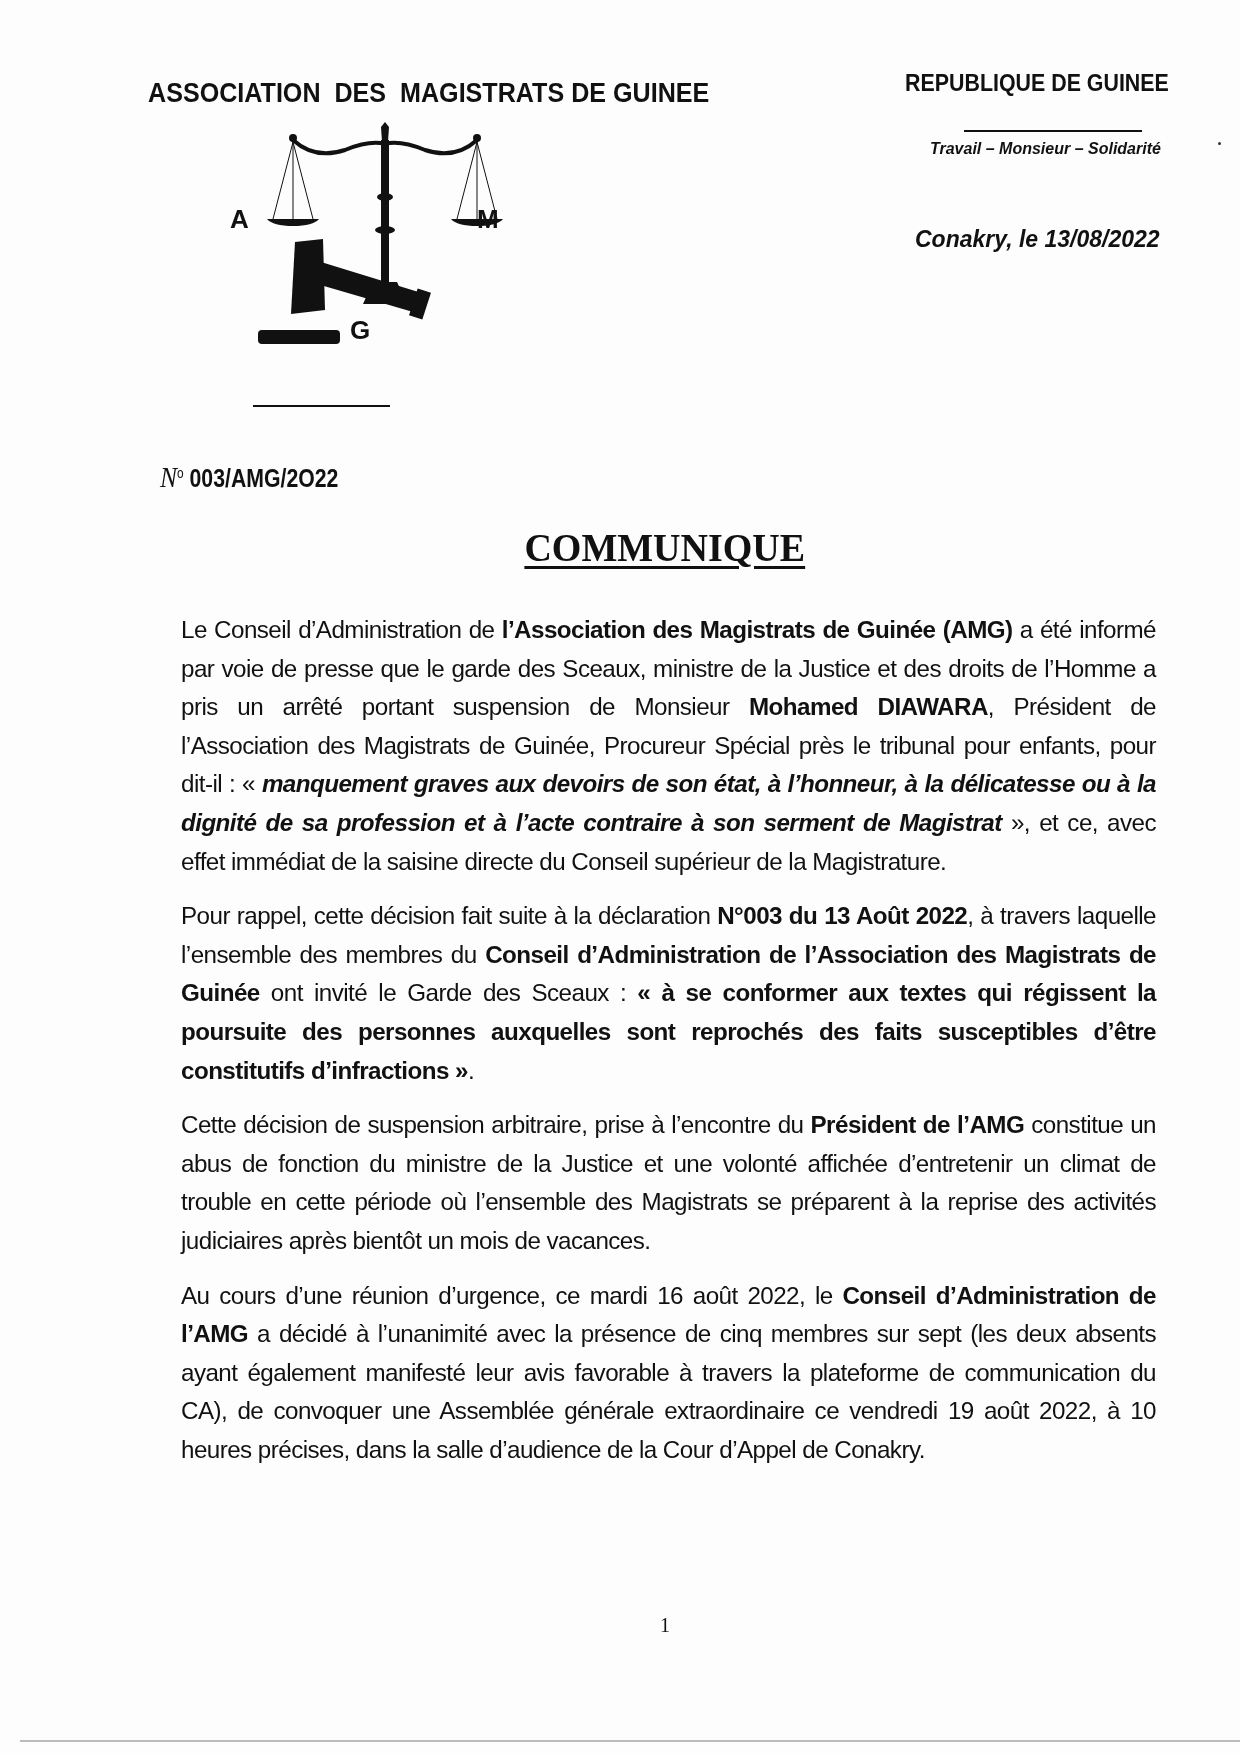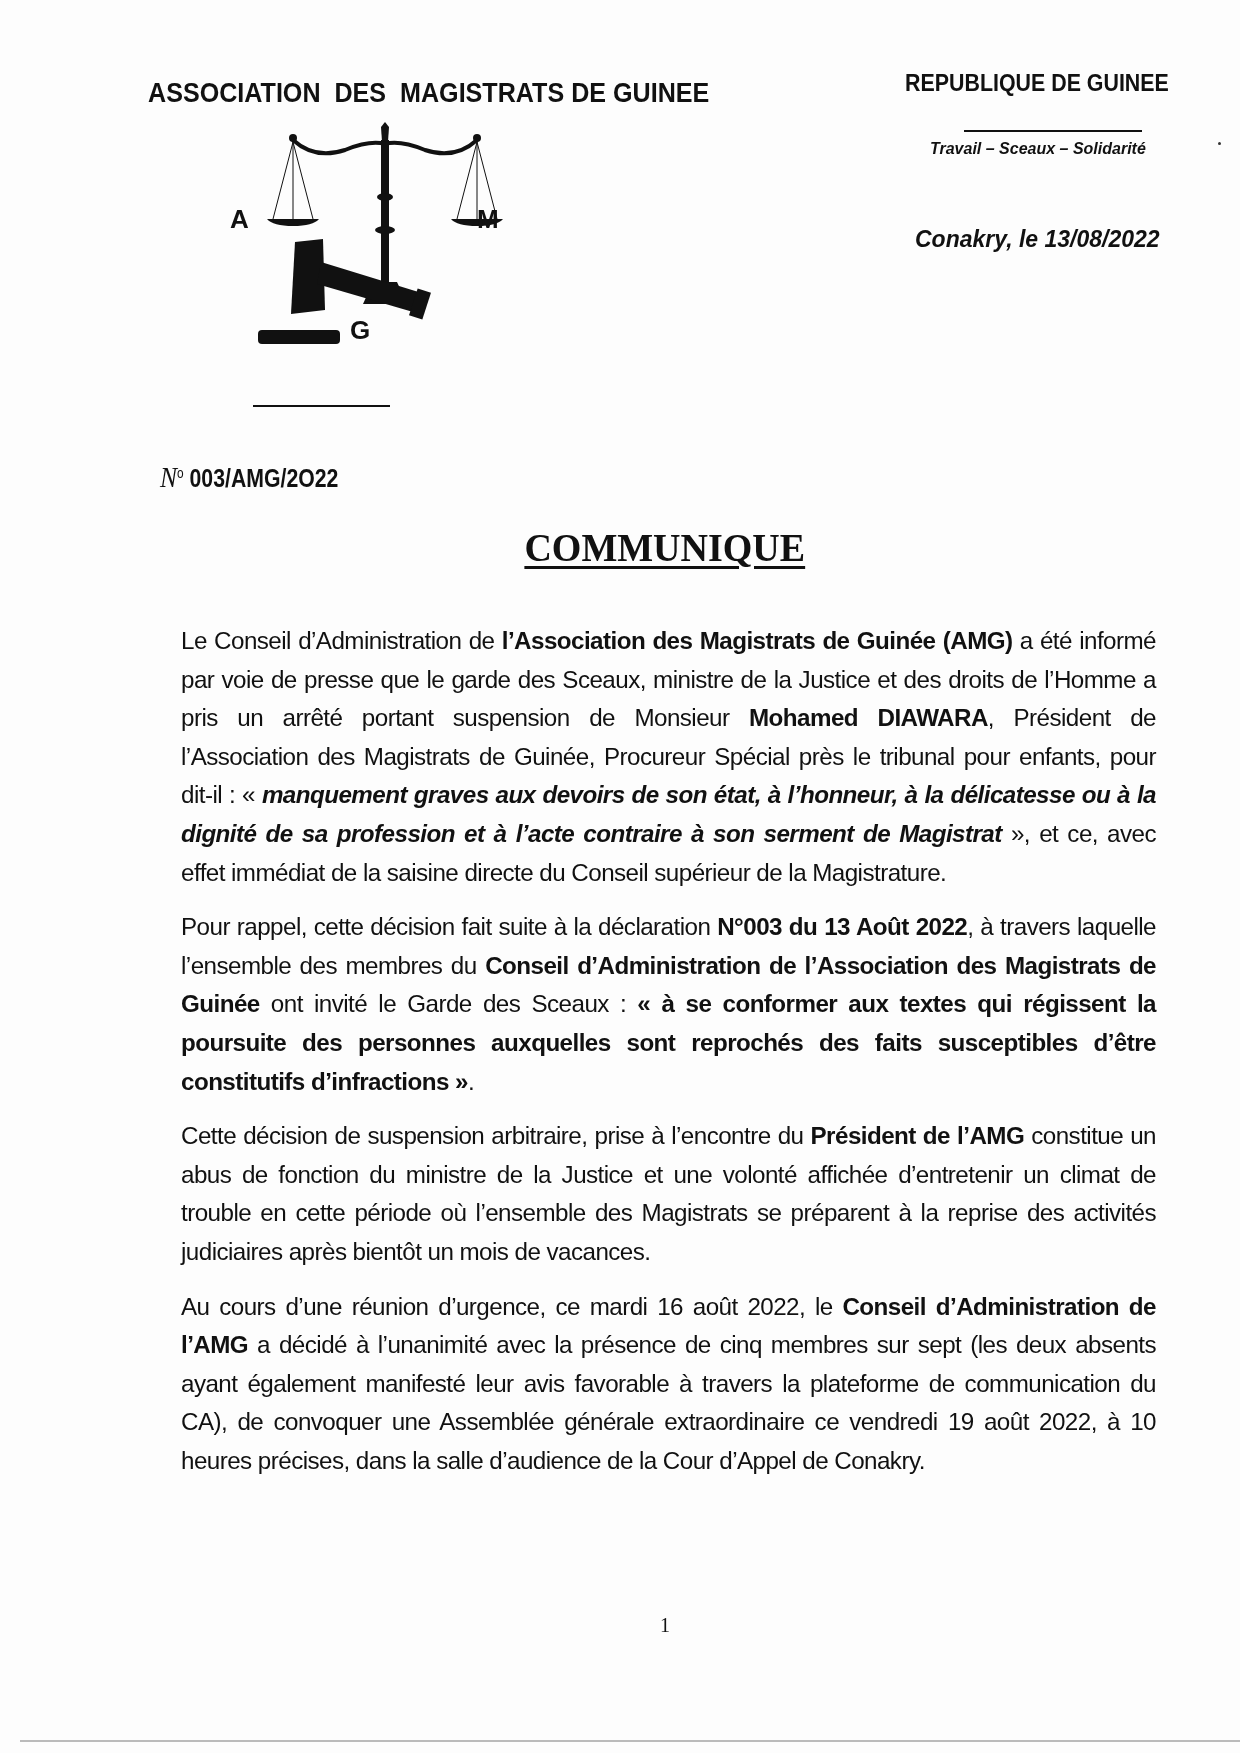--- a/index.html
+++ b/index.html
@@ -34,35 +34,35 @@
   .ref .deg { font-size: 14px; vertical-align: super; font-weight: normal; }
   .title {
     left: 0; width: 1330px; top: 524px; text-align: center;
     font-family: "Liberation Serif", serif; font-weight: bold; font-size: 40px;
   }
   .title span { text-decoration: underline; text-decoration-thickness: 3px; text-underline-offset: 5px; transform: scaleX(0.95); display: inline-block; }
   .body {
     left: 181px; top: 606px; width: 975px; font-size: 24.2px; line-height: 38.6px;
     font-family: "Liberation Sans", sans-serif; letter-spacing: -0.55px;
   }
-  .body p { margin: 16px 0 16px 0; text-align: justify; }
+  .body p { margin: 5px 0 16px 0; text-align: justify; }
   .body .bi { font-weight: bold; font-style: italic; }
   .page-num {
     left: 0; width: 1330px; top: 1614px; text-align: center; font-family: "Liberation Serif", serif; font-size: 20px;
   }
   .bottom-rule { left: 20px; top: 1740px; width: 1220px; height: 2px; background: #bbb; }
   .spec { background: #333; border-radius: 50%; width: 3px; height: 3px; }
 </style>
 </head>
 <body>
 
 <div class="abs org-name">ASSOCIATION  DES  MAGISTRATS DE GUINEE</div>
 <div class="abs republic">REPUBLIQUE DE GUINEE</div>
 <div class="abs rep-rule"></div>
-<div class="abs motto">Travail – Sceaux – Solidarité</div>
+<div class="abs motto">Travail – Monsieur – Solidarité</div>
 <div class="abs spec" style="left:1218px;top:142px;"></div>
 <div class="abs date">Conakry, le 13/08/2022</div>
 
 <div class="abs logo">
   <svg width="260" height="240" viewBox="0 0 260 240">
 
     <polygon points="126,5 130,0 134,5 133,20 127,20" fill="#111"></polygon>
     <rect x="126" y="18" width="8" height="155" fill="#111"></rect>
     <ellipse cx="130" cy="75" rx="8" ry="4" fill="#111"></ellipse>
     <ellipse cx="130" cy="108" rx="10" ry="4" fill="#111"></ellipse>

